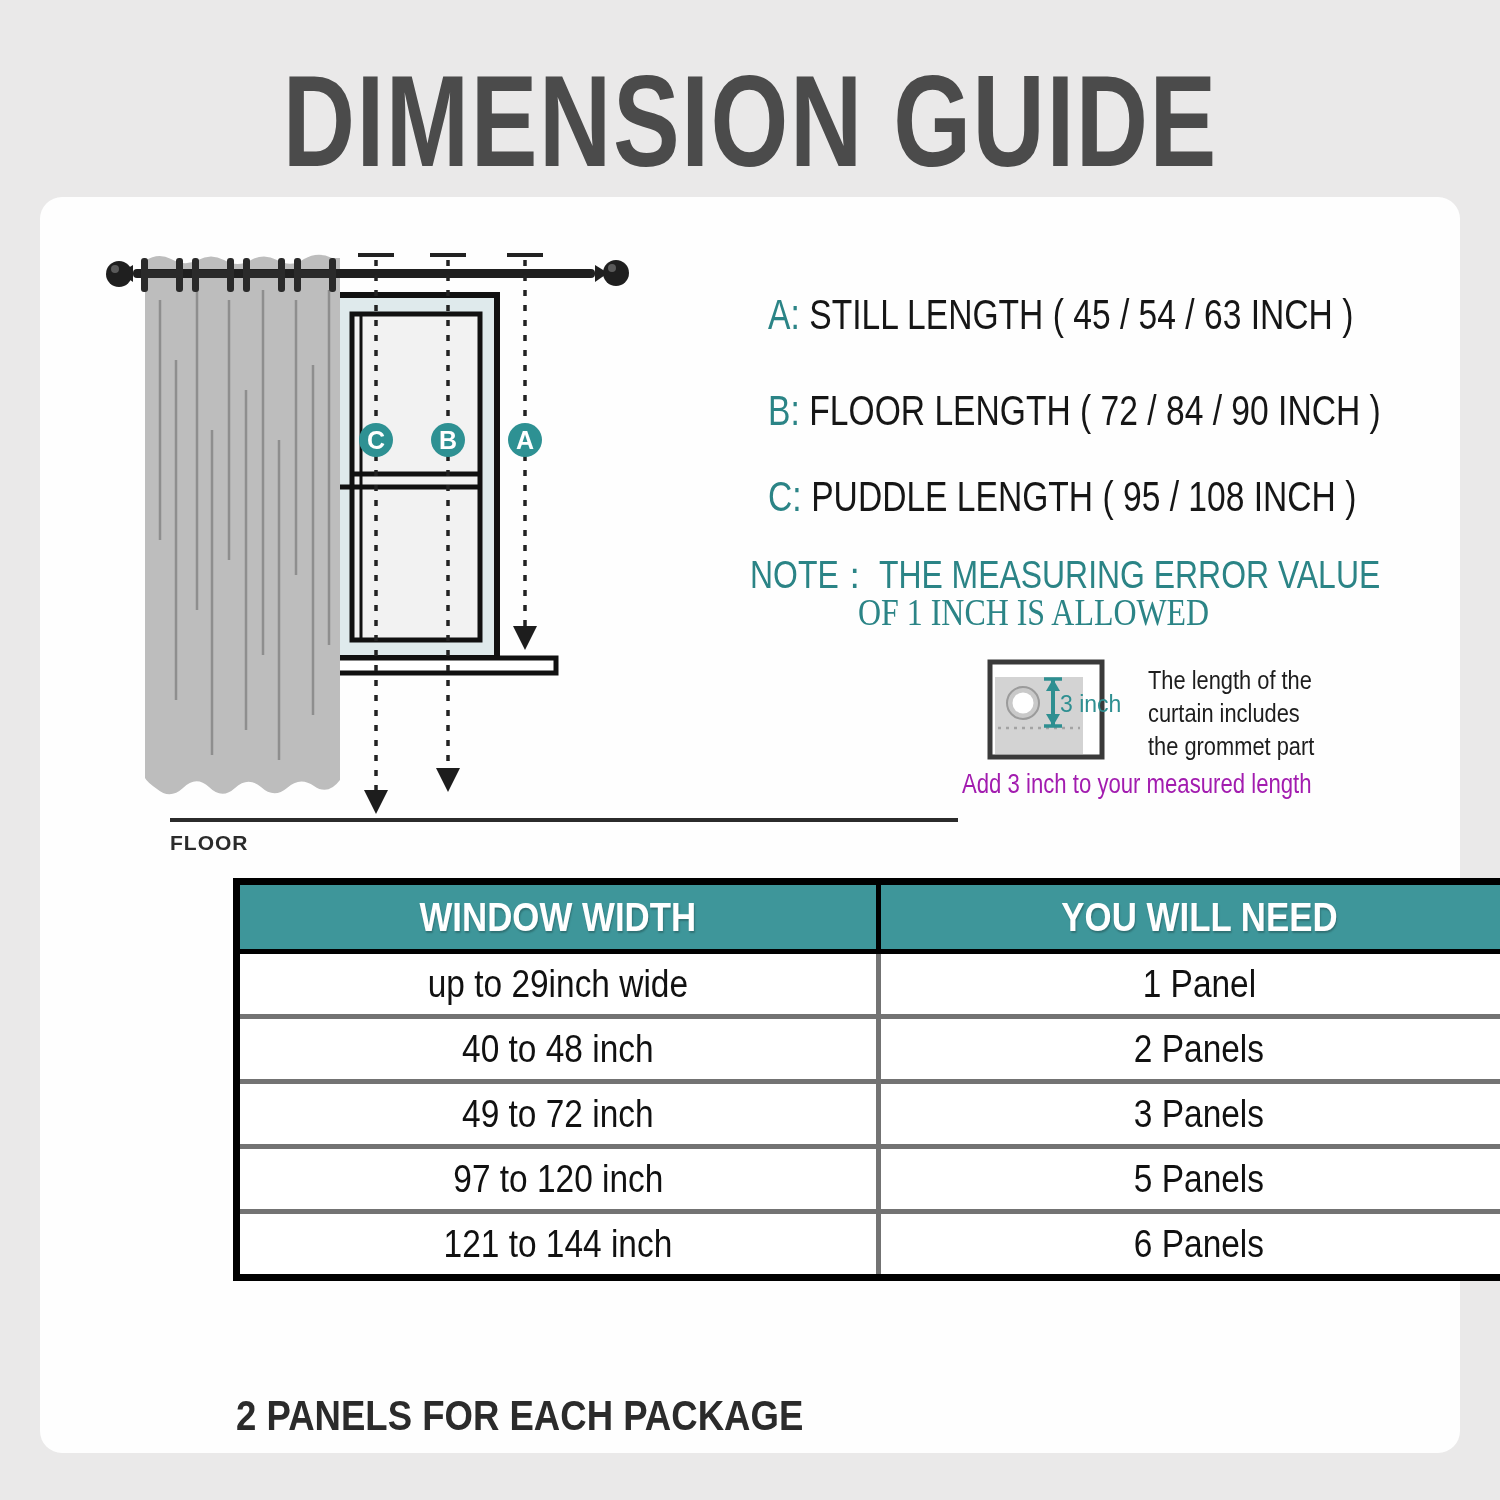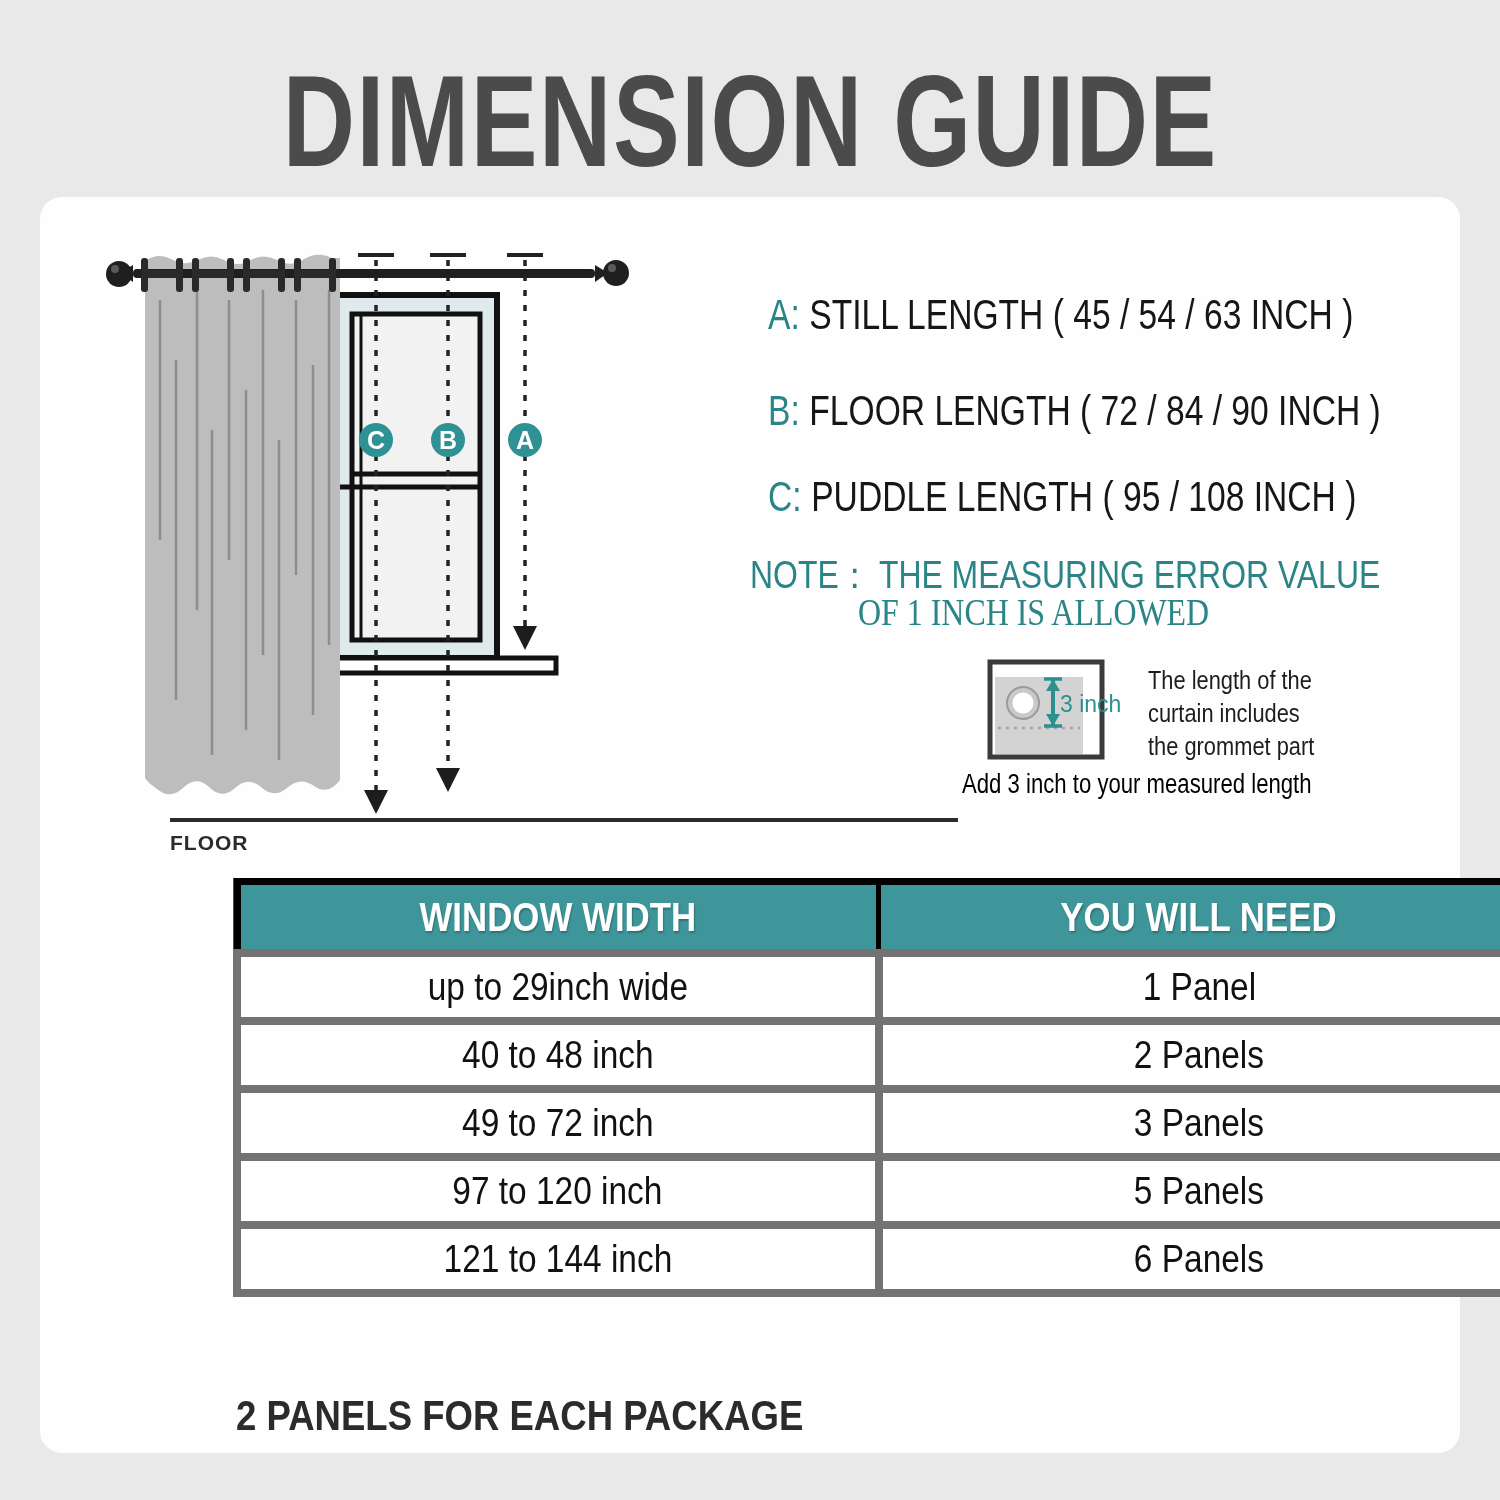--- a/index.html
+++ b/index.html
@@ -28,34 +28,34 @@
   .spec-prefix{color:#2b8486;margin-right:12px;}
 
   #note-line1{left:750px;top:556px;font-size:38px;color:#2b8486;z-index:2;line-height:1;}
   #note-line2{left:858px;top:593px;font-size:38px;color:#2b8486;z-index:2;line-height:1;font-family:Liberation Serif, serif;}
   #note-line1 .cond,#note-line2 .cond{transform:scaleX(0.84);}
 
   #grommet-desc{left:1148px;top:664px;z-index:2;font-size:26px;color:#1d1d1d;line-height:33px;}
   #grommet-desc .cond{transform:scaleX(0.84);}
   #grommet-desc span.dline{display:block;}
 
-  #add-note{left:962px;top:771px;font-size:27px;color:#000000;z-index:2;line-height:1;}
+  #add-note{left:962px;top:771px;font-size:27px;color:#a21caf;z-index:2;line-height:1;}
 
   #size-table{
     left:233px;top:878px;width:1291px;z-index:2;
     border-collapse:collapse;table-layout:fixed;
     background:#0369a1;border:7px solid #000;
   }
   #size-table th{
     background:#3e969a;color:#ffffff;font-size:41px;font-weight:bold;
     height:62px;border:5px solid #000;text-align:center;
     text-shadow:1px 2px 2px rgba(0,0,0,0.25);
   }
   #size-table td{
-    font-size:38px;color:#111;height:58px;border:8px solid #737373;text-align:center;
+    font-size:38px;color:#111;height:58px;border:5px solid #737373;text-align:center;
     background:#fff;
   }
   #size-table th .cond-c{transform:scaleX(0.85);}
   #size-table td .cond-c{transform:scaleX(0.88);}
 
   #package-note{left:236px;top:1394px;font-size:43px;font-weight:bold;color:#2b2b2b;z-index:2;line-height:1;}
   #package-note .cond{transform:scaleX(0.85);}
 </style>
 </head>
 <body>

